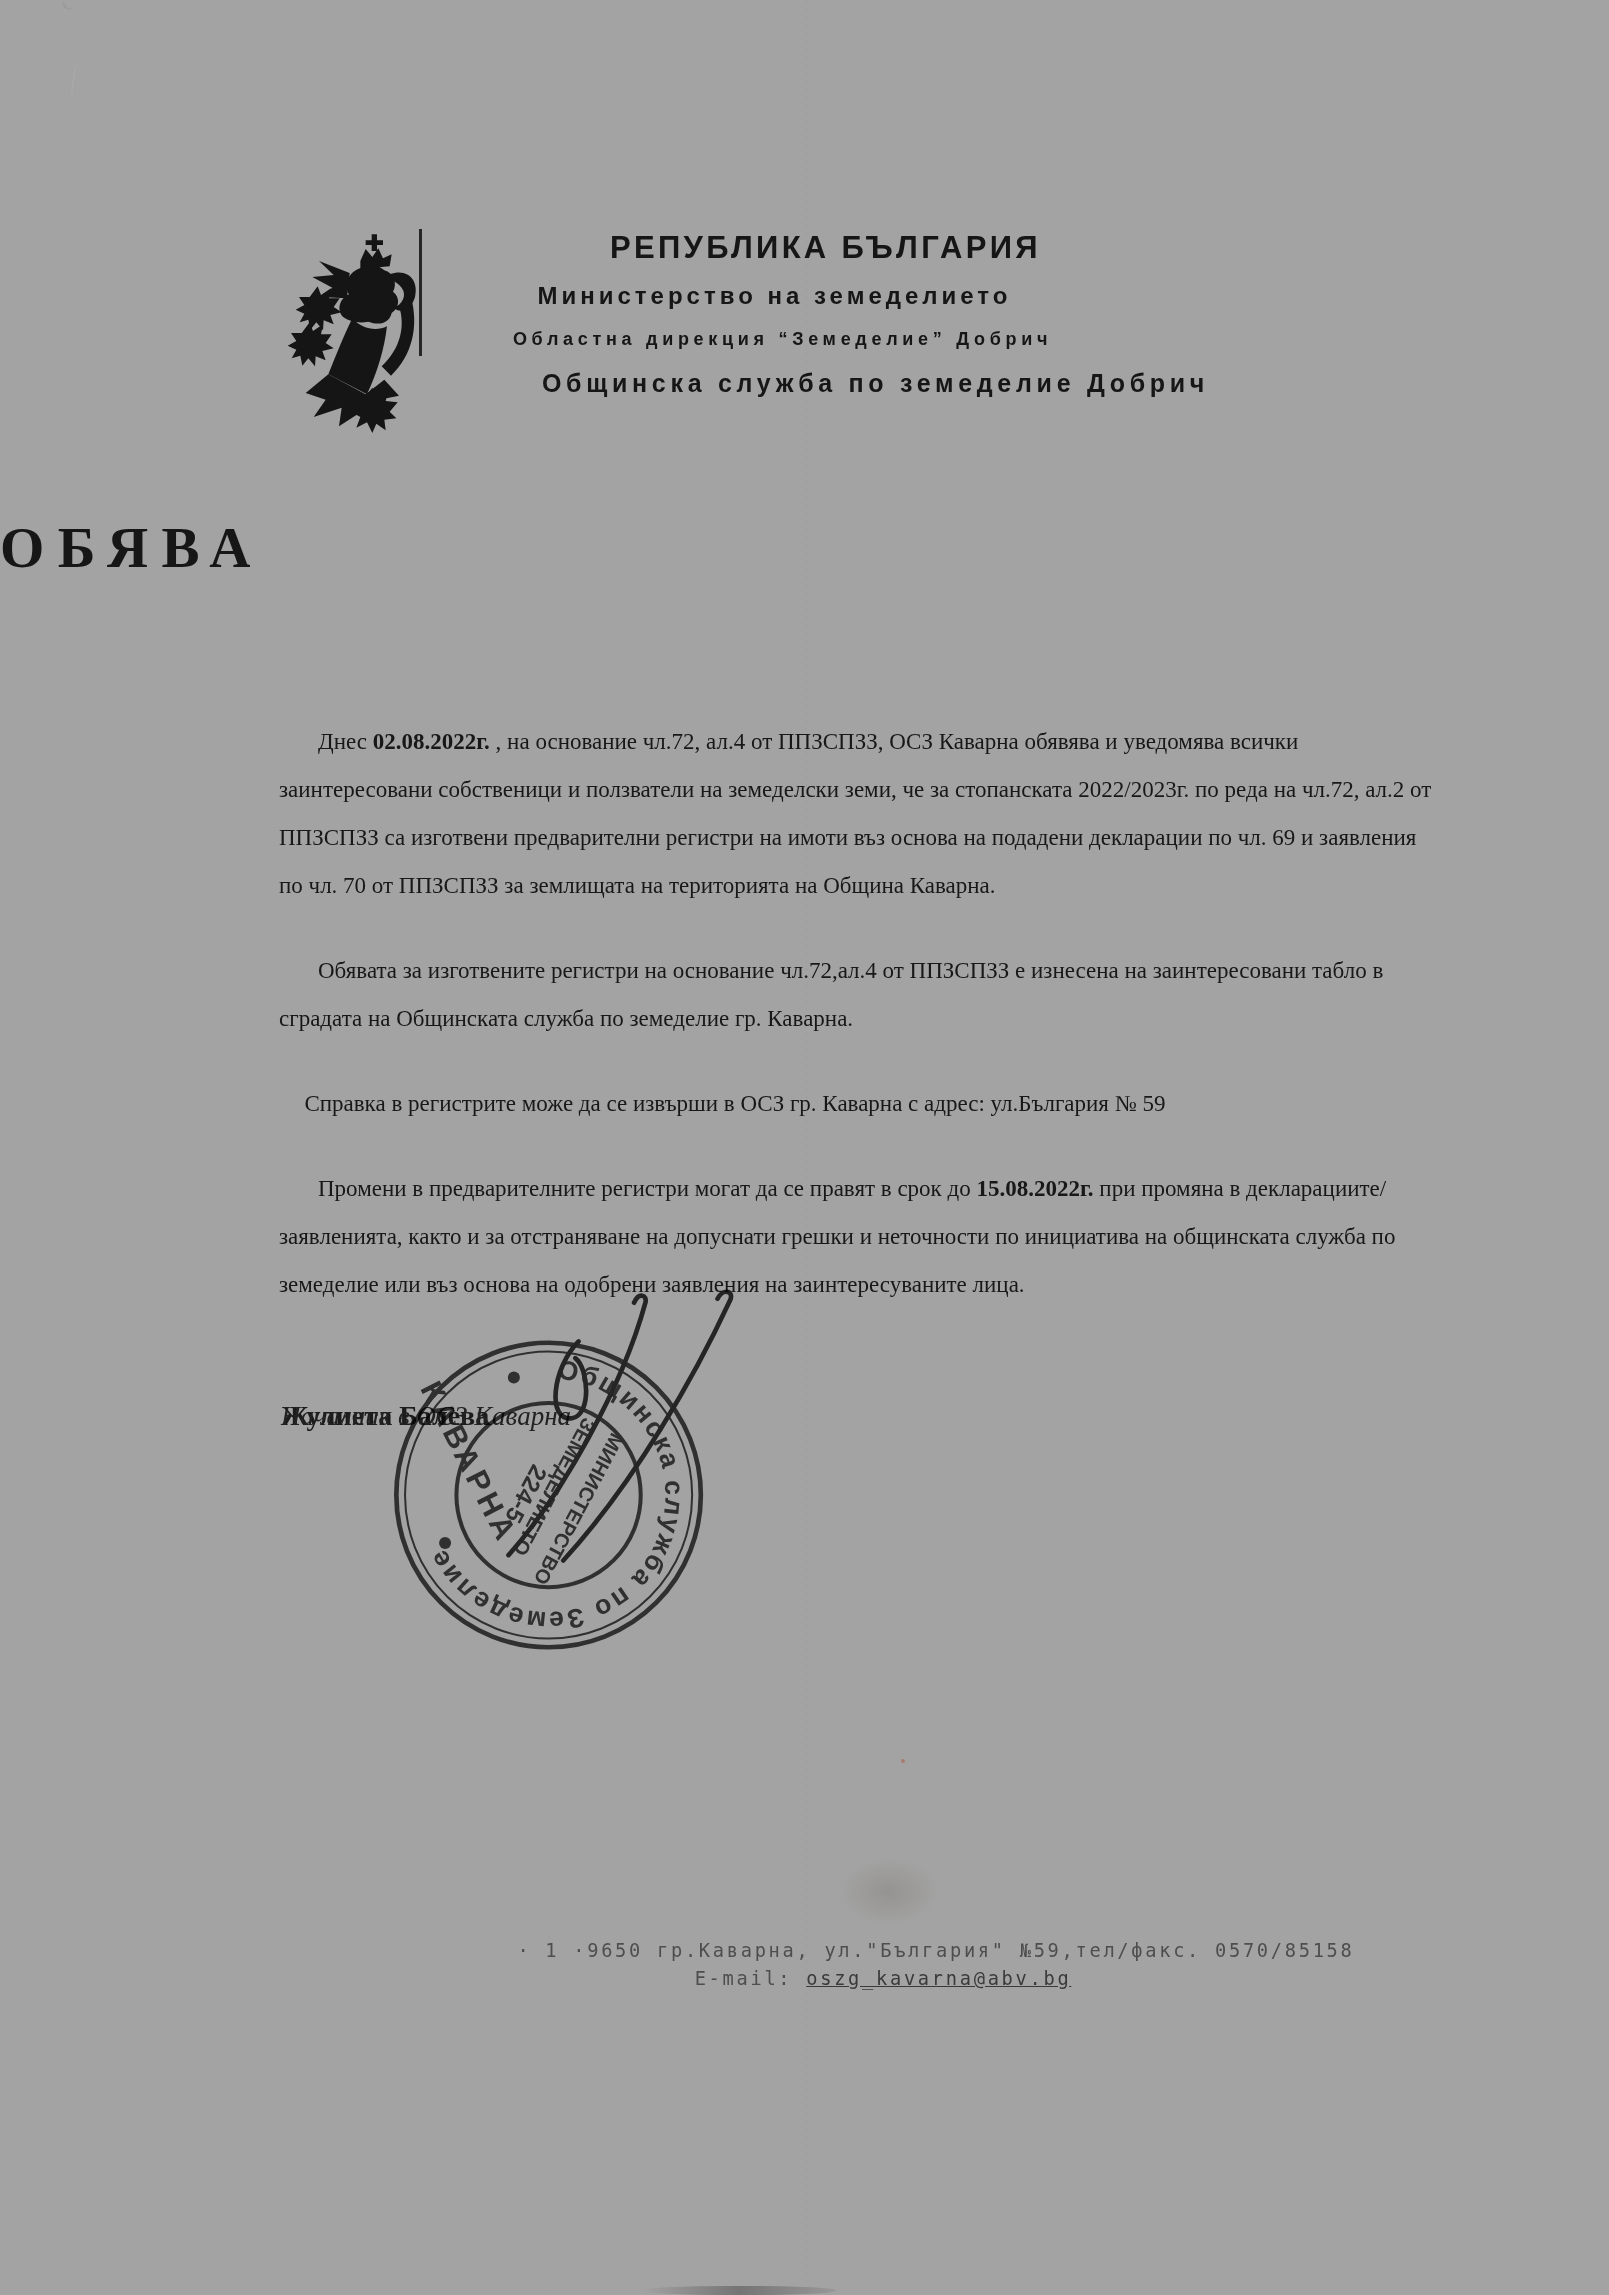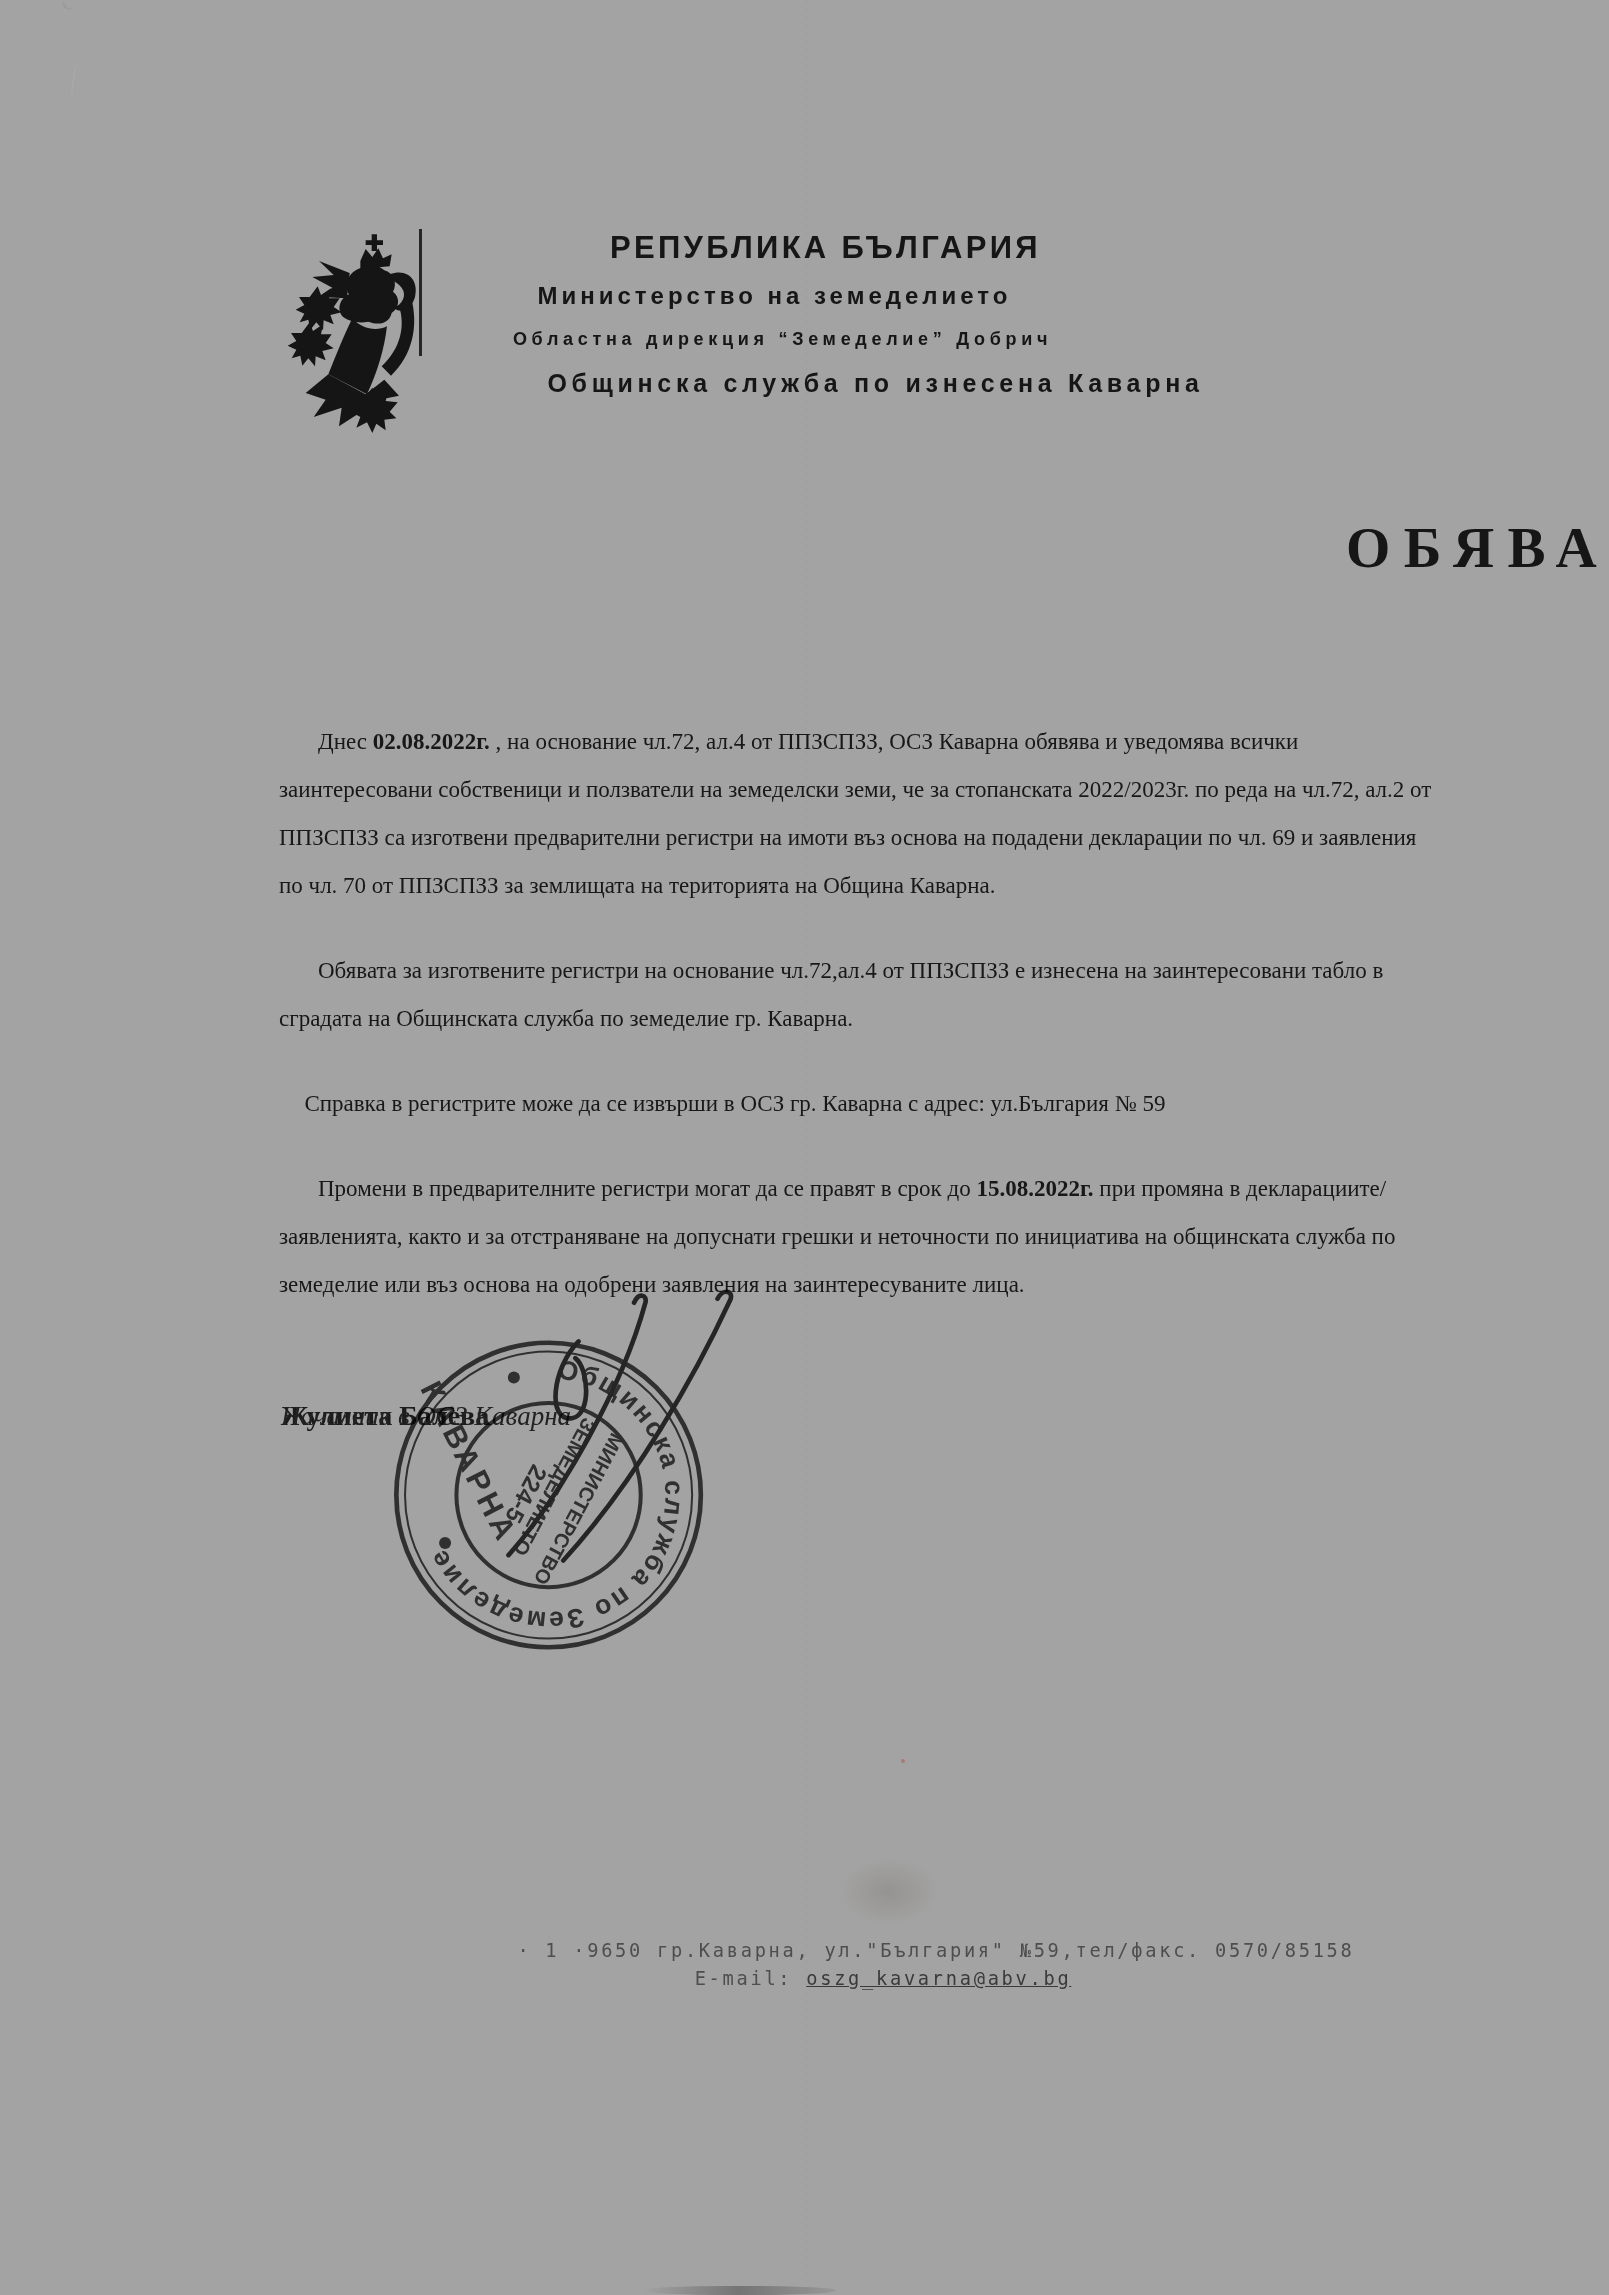--- a/index.html
+++ b/index.html
@@ -14,21 +14,21 @@
   
   .lion{position:absolute;left:283px;top:233px}
   .sep{position:absolute;left:419px;top:229px;width:3.3px;height:127px;background:#262626}
   .hline{position:absolute;left:421px;width:809px;text-align:center;
     font-family:"Liberation Sans",sans-serif;font-weight:bold;color:#161616;white-space:nowrap}
   .h1{top:230px;font-size:31px;letter-spacing:3.3px}
   .h2{top:282px;font-size:24px;letter-spacing:4px;transform:translateX(-51px)}
   .h3{top:329px;font-size:18px;letter-spacing:4.7px;transform:translateX(-43px)}
   .h4{top:369px;font-size:25px;letter-spacing:4.7px;transform:translateX(50px)}
   
-  .title{position:absolute;left:0;top:519px;width:1610px;text-align:right;
+  .title{position:absolute;left:0;top:519px;width:1610px;text-align:left;
     font-size:57px;font-weight:bold;letter-spacing:13.4px;color:#161616;line-height:1}
   
   .docbody{position:absolute;left:279px;top:718px;width:1156px;font-size:23px;line-height:48px;color:#181818}
   .para{margin:0;text-indent:39px}
   .para + .para{margin-top:37px}
   .para.nowrap{white-space:nowrap;text-indent:25.4px}
   .b{font-weight:bold}
   
   .sig-name{position:absolute;left:281px;top:1400px;font-size:28px;font-weight:bold;color:#1c1c1c}
   .sig-role{position:absolute;left:281px;top:1401px;font-size:27px;font-style:italic;color:#222}
@@ -87,21 +87,21 @@
       <path d="M68 212 L34 240 L64 250 L46 276 L88 262 L84 290 L124 264 L154 278 L144 250 L174 244 L152 220 L124 242 Z"></path>
       <path d="M120 250 l14 -18 l6 14 l18 -10 l-4 16 l18 2 l-12 14 l10 10 l-18 2 l2 16 l-14 -10 l-6 14 l-8 -16 l-16 8 l6 -16 l-14 -8 l16 -6 z"></path>
     </g>
   </svg>
 
   <div class="sep"></div>
 
   <div class="hline h1">РЕПУБЛИКА БЪЛГАРИЯ</div>
   <div class="hline h2">Министерство на земеделието</div>
   <div class="hline h3">Областна дирекция “Земеделие” Добрич</div>
-  <div class="hline h4">Общинска служба по изнесена Каварна</div>
+  <div class="hline h4">Общинска служба по земеделие Добрич</div>
 
   <div class="title">ОБЯВА</div>
 
   <div class="docbody">
       <p class="para"><span>Днес </span><span class="b">02.08.2022г.</span><span> , на основание чл.72, ал.4 от ППЗСПЗЗ, ОСЗ Каварна обявява и уведомява всички заинтересовани собственици и ползватели на земеделски земи, че за стопанската 2022/2023г. по реда на чл.72, ал.2 от ППЗСПЗЗ са изготвени предварителни регистри на имоти въз основа на подадени декларации по чл. 69 и заявления по чл. 70 от ППЗСПЗЗ за землищата на територията на Община Каварна.</span></p>
       <p class="para"><span>Обявата за изготвените регистри на основание чл.72,ал.4 от ППЗСПЗЗ е изнесена на заинтересовани табло в сградата на Общинската служба по земеделие гр. Каварна.</span></p>
       <p class="para nowrap"><span>Справка в регистрите може да се извърши в ОСЗ  гр. Каварна с адрес: ул.България № 59</span></p>
       <p class="para"><span>Промени в предварителните регистри могат да се правят в срок до </span><span class="b">15.08.2022г.</span><span> при промяна в декларациите/заявленията, както и за отстраняване на допуснати грешки и неточности по инициатива на общинската служба по земеделие или въз основа на одобрени заявления на заинтересуваните лица.</span></p>
     </div>
 

